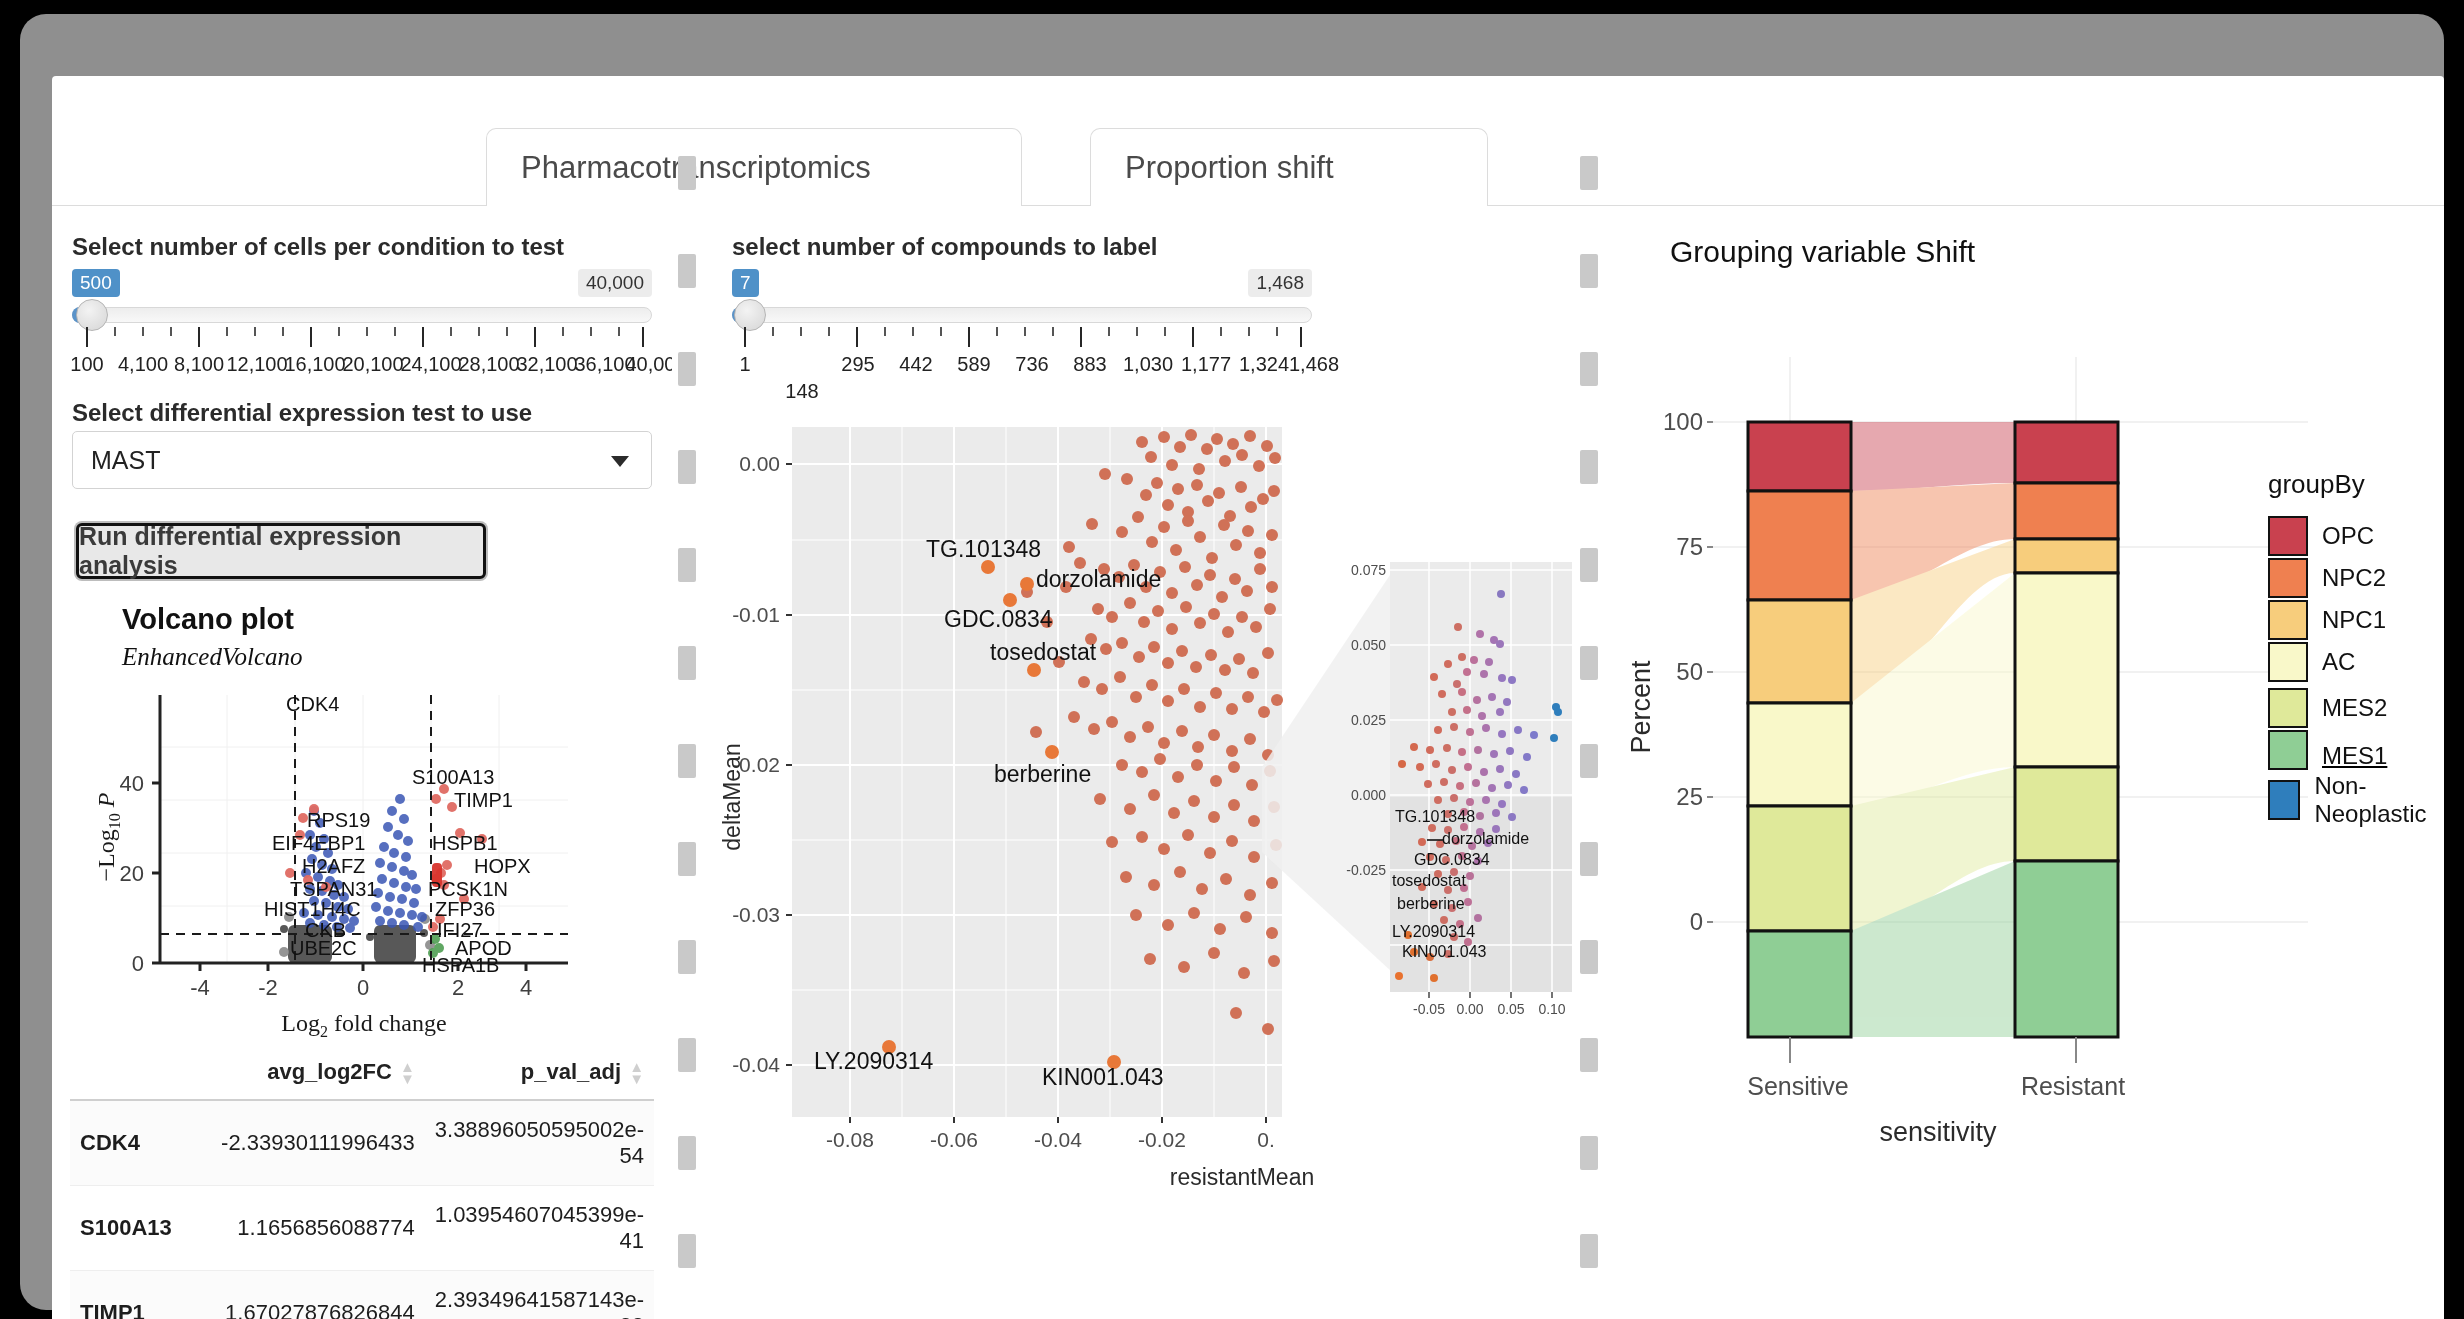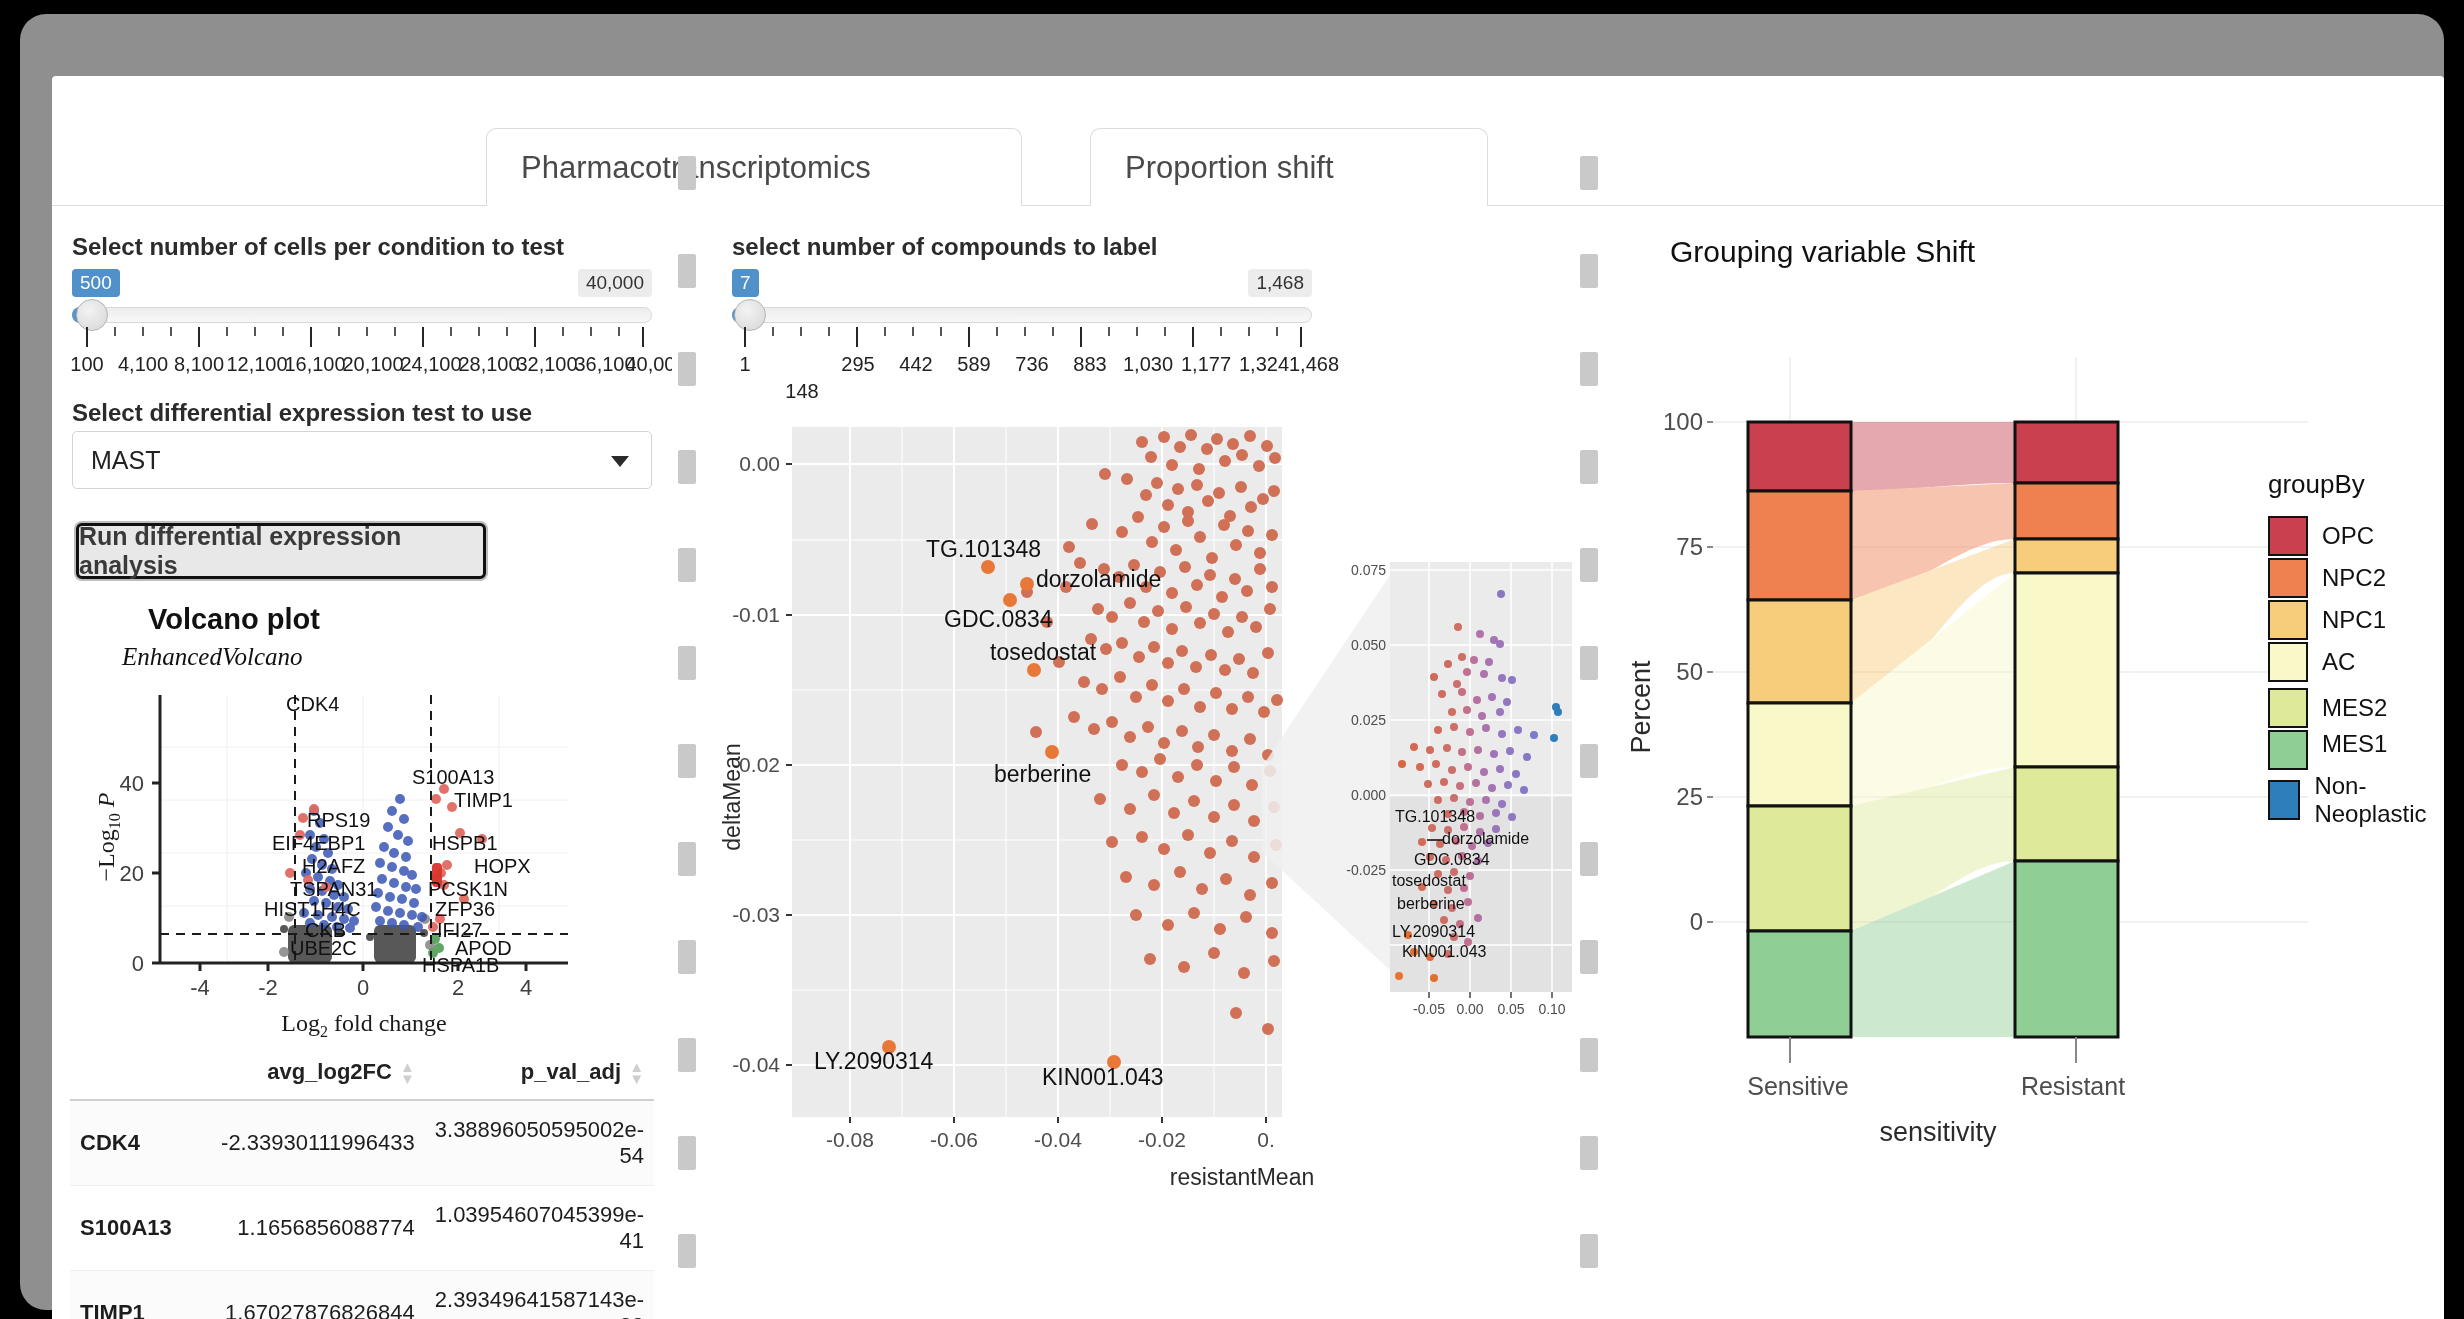--- a/index.html
+++ b/index.html
@@ -81,21 +81,21 @@
   .caret { position:absolute; right:22px; width:0;height:0;
     border-left:9px solid transparent;border-right:9px solid transparent;border-top:11px solid #2b2b2b;}
 
   .runbtn {
     position:absolute; border:3px solid #111; border-radius:6px;
     background:#e8e8e8; display:flex; align-items:center; justify-content:center;
     font-size:25px; font-weight:bold; color:#3a3a3a;
     box-shadow:0 0 0 2px #bdbdbd;
   }
 
-  .vtitle { font-size:29px; font-weight:bold; color:#111;margin-left:26px; }
+  .vtitle { font-size:29px; font-weight:bold; color:#111; }
   .vsub { font-size:25px; font-style:italic; color:#111; font-family:"Liberation Serif", serif;}
   .legdot { border-radius:50%; display:inline-block; }
   .legtext { font-size:18px; color:#222; }
 
   
   .volcano { position:absolute; }
 
   
   table.dt { position:absolute; border-collapse:collapse; }
   table.dt th {
@@ -968,21 +968,21 @@
             <span class="legend-lbl">NPC1</span>
           </div>
           <div style="display:flex; align-items:center; gap:14px; margin-bottom:6px;">
             <span class="legend-key" style="background:#f9f8c9;"></span>
             <span class="legend-lbl">AC</span>
           </div>
           <div style="display:flex; align-items:center; gap:14px; margin-bottom:2px;">
             <span class="legend-key" style="background:#dfe99a;"></span>
             <span class="legend-lbl">MES2</span>
           </div>
-          <div style="display:flex; align-items:flex-start; gap:14px; margin-bottom:2px;">
+          <div style="display:flex; align-items:flex-end; gap:14px; margin-bottom:2px;text-decoration:underline;">
             <span class="legend-key" style="background:#8fce95;"></span>
             <span class="legend-lbl">MES1</span>
           </div>
           <div style="display:flex; align-items:center; gap:14px;">
             <span class="legend-key" style="background:#2f7ebc;"></span>
             <span class="legend-lbl">Non-Neoplastic</span>
           </div>
         </div>
       </div>
 

